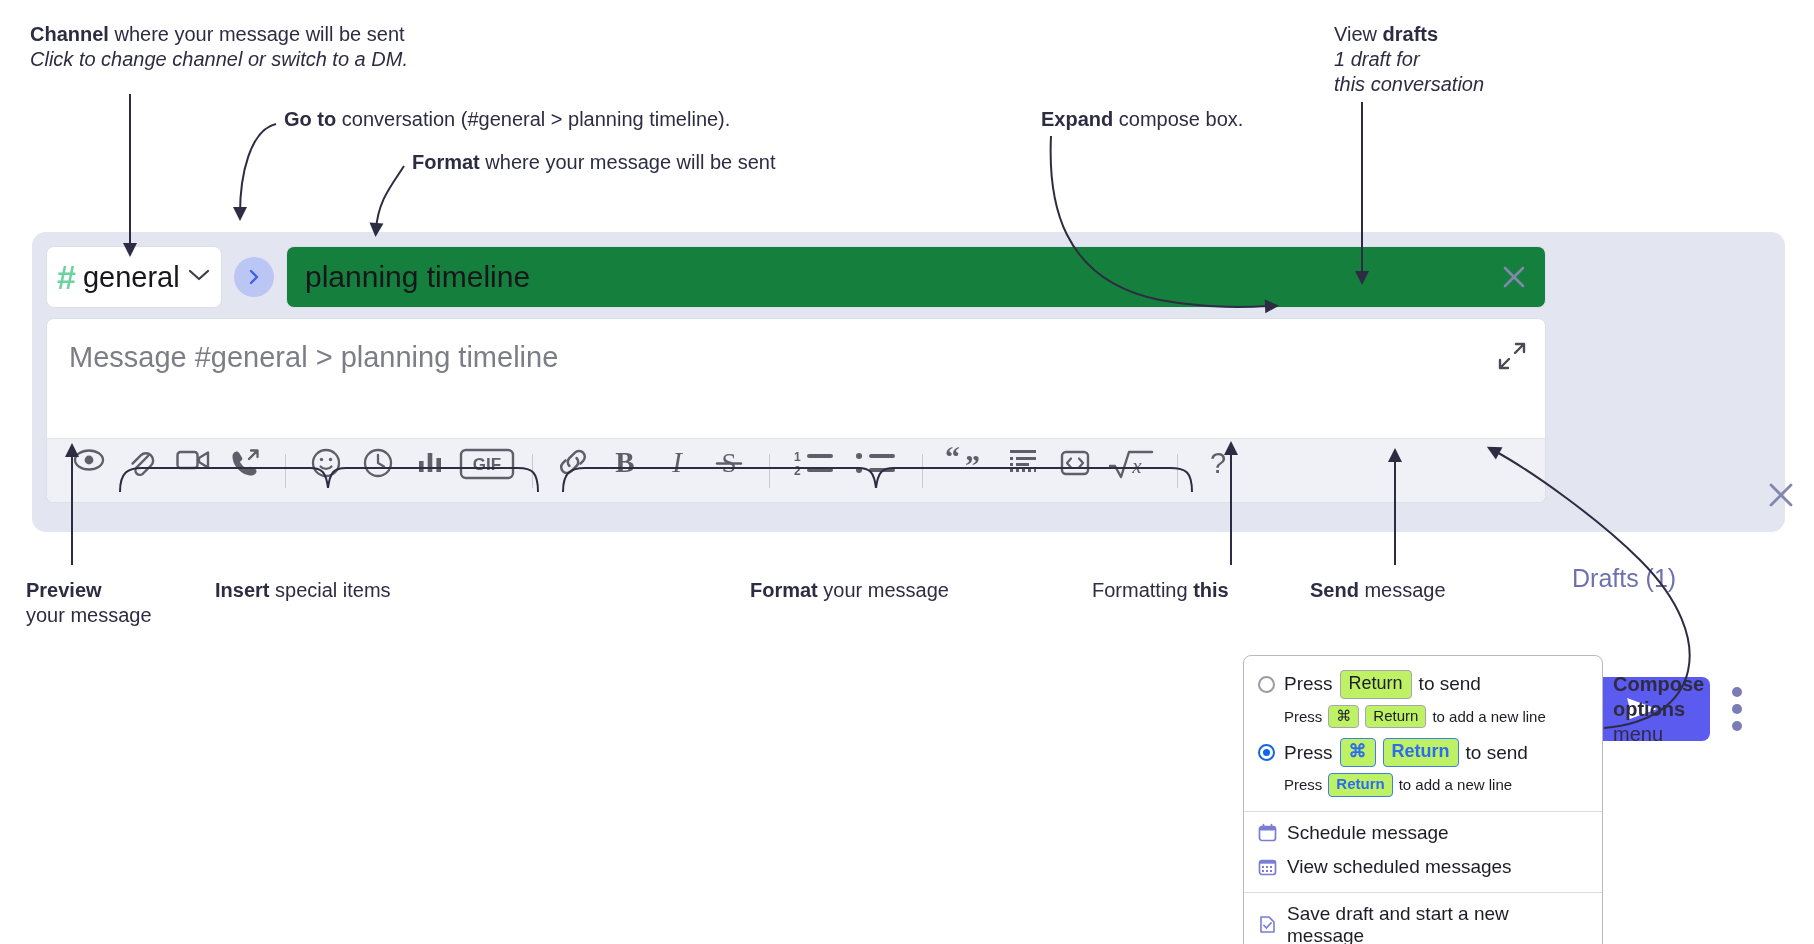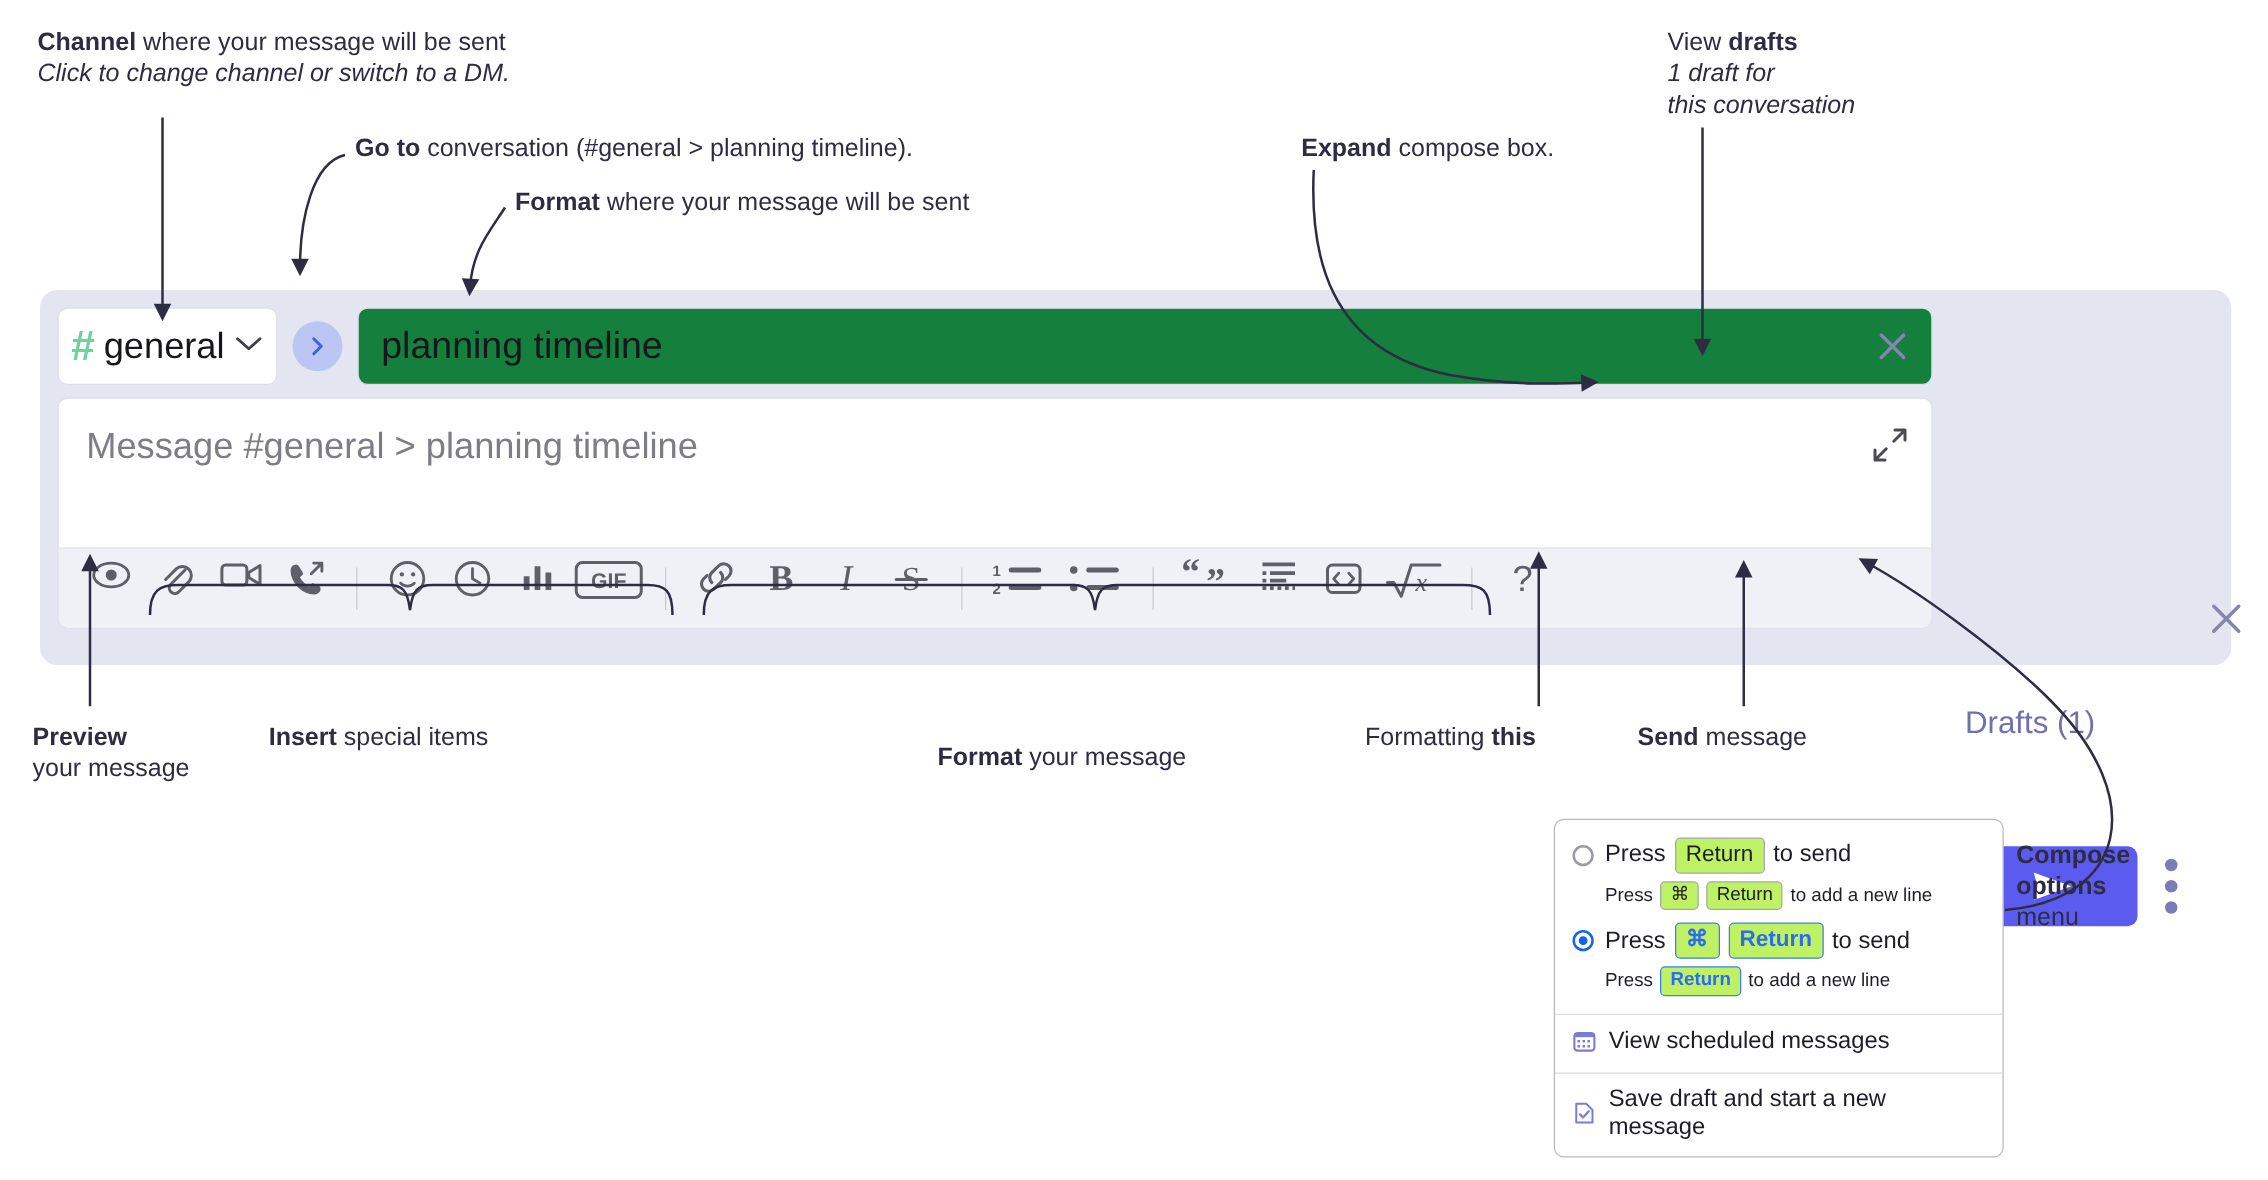--- a/index.html
+++ b/index.html
@@ -436,21 +436,21 @@
 
 <div class="ann ann-lg" style="left:26px;top:578px;">
   <div><b>Preview</b></div>
   <div><span>your message</span></div>
 </div>
 
 <div class="ann ann-lg" style="left:215px;top:578px;">
   <b>Insert</b><span> special items</span>
 </div>
 
-<div class="ann ann-lg" style="left:750px;top:578px;margin-top:16px;">
+<div class="ann ann-lg" style="left:750px;top:578px;">
   <b>Format</b><span> your message</span>
 </div>
 
 <div class="ann ann-lg" style="left:1092px;top:578px;">
   <span>Formatting </span><b>this</b>
 </div>
 
 <div class="ann ann-lg" style="left:1310px;top:578px;">
   <b>Send</b><span> message</span>
 </div>
@@ -488,20 +488,30 @@
     </span>
   </div>
   <div class="mi-sub">
     <span>Press</span>
     <span class="key blue">Return</span>
     <span>to add a new line</span>
   </div>
 
   <div class="mi-divider"></div>
 
+  <div class="mi-row">
+    <span class="mi-ico">
+      <svg width="19" height="19" viewBox="0 0 19 19">
+          <rect x="1.5" y="3.5" width="16" height="14" rx="2.5" fill="none" stroke="#7b7cd6" stroke-width="1.7"></rect>
+          <rect x="1.5" y="3.5" width="16" height="4" rx="2" fill="#7b7cd6"></rect>
+          <path d="M5.5 1.5 L5.5 5 M13.5 1.5 L13.5 5" stroke="#7b7cd6" stroke-width="1.7" stroke-linecap="round"></path>
+        </svg>
+    </span>
+    <span>Schedule message</span>
+  </div>
 
   <div class="mi-row">
     <span class="mi-ico">
       <svg width="19" height="19" viewBox="0 0 19 19">
           <rect x="1.5" y="3.5" width="16" height="14" rx="2.5" fill="none" stroke="#7b7cd6" stroke-width="1.7"></rect>
           <rect x="1.5" y="3.5" width="16" height="3.2" fill="#7b7cd6"></rect>
           <g fill="#7b7cd6">
             <rect x="4" y="9" width="2" height="2"></rect>
             <rect x="8" y="9" width="2" height="2"></rect>
             <rect x="12" y="9" width="2" height="2"></rect>

